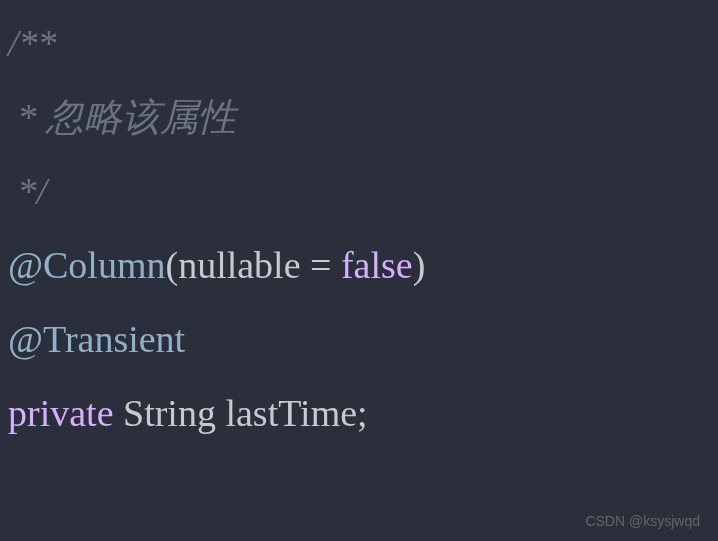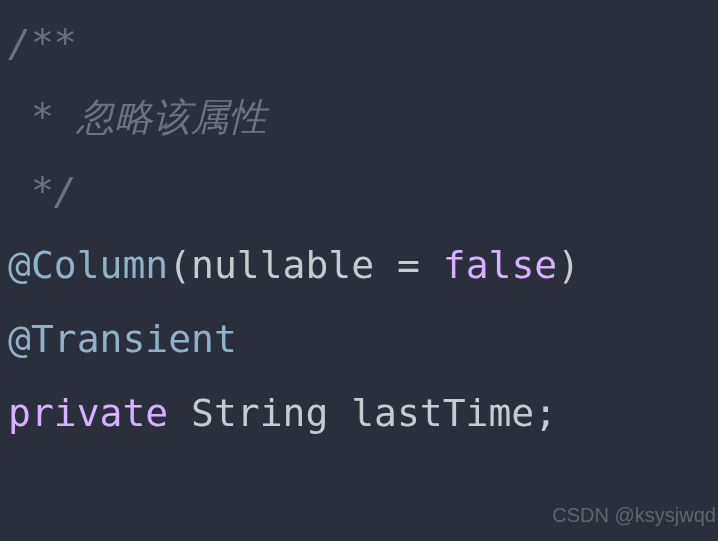--- a/index.html
+++ b/index.html
@@ -1,15 +1,15 @@
 <!DOCTYPE html>
 <html><head>
 <meta charset="utf-8">
 <style>
-  * { margin: 0; padding: 0; box-sizing: border-box; }
+  * { margin: 0; padding: 0; box-sizing: border-box; font-family: Liberation Serif, serif; }
   html, body { width: 718px; height: 541px; }
   body {
     background: #2b2e3b;
     font-family: "Consolas", "Menlo", "Courier New", monospace;
     font-size: 38px;
     line-height: 1.95;
     padding: 6px 8px 0 8px;
     overflow: hidden;
     position: relative;
   }
@@ -18,23 +18,23 @@
   .annotation{ color: #8fb2c9; }
   .param     { color: #c7cad1; }
   .punct     { color: #c7cad1; }
   .operator  { color: #c7cad1; }
   .keyword   { color: #d7b0ff; }
   .type      { color: #c7cad1; }
   .ident     { color: #c7cad1; }
   .watermark {
     position: absolute;
     bottom: 6px;
-    right: 2px;
+    right: 18px;
     font-family: sans-serif;
-    font-size: 20px;
+    font-size: 14px;
     color: rgba(200,200,200,0.35);
     font-style: normal;
   }
 </style>
 </head>
 <body>
 
 <pre><span class="comment">/**</span>
 <span class="comment"><span> * </span><span>忽略该属性</span></span>
 <span class="comment"> */</span>

